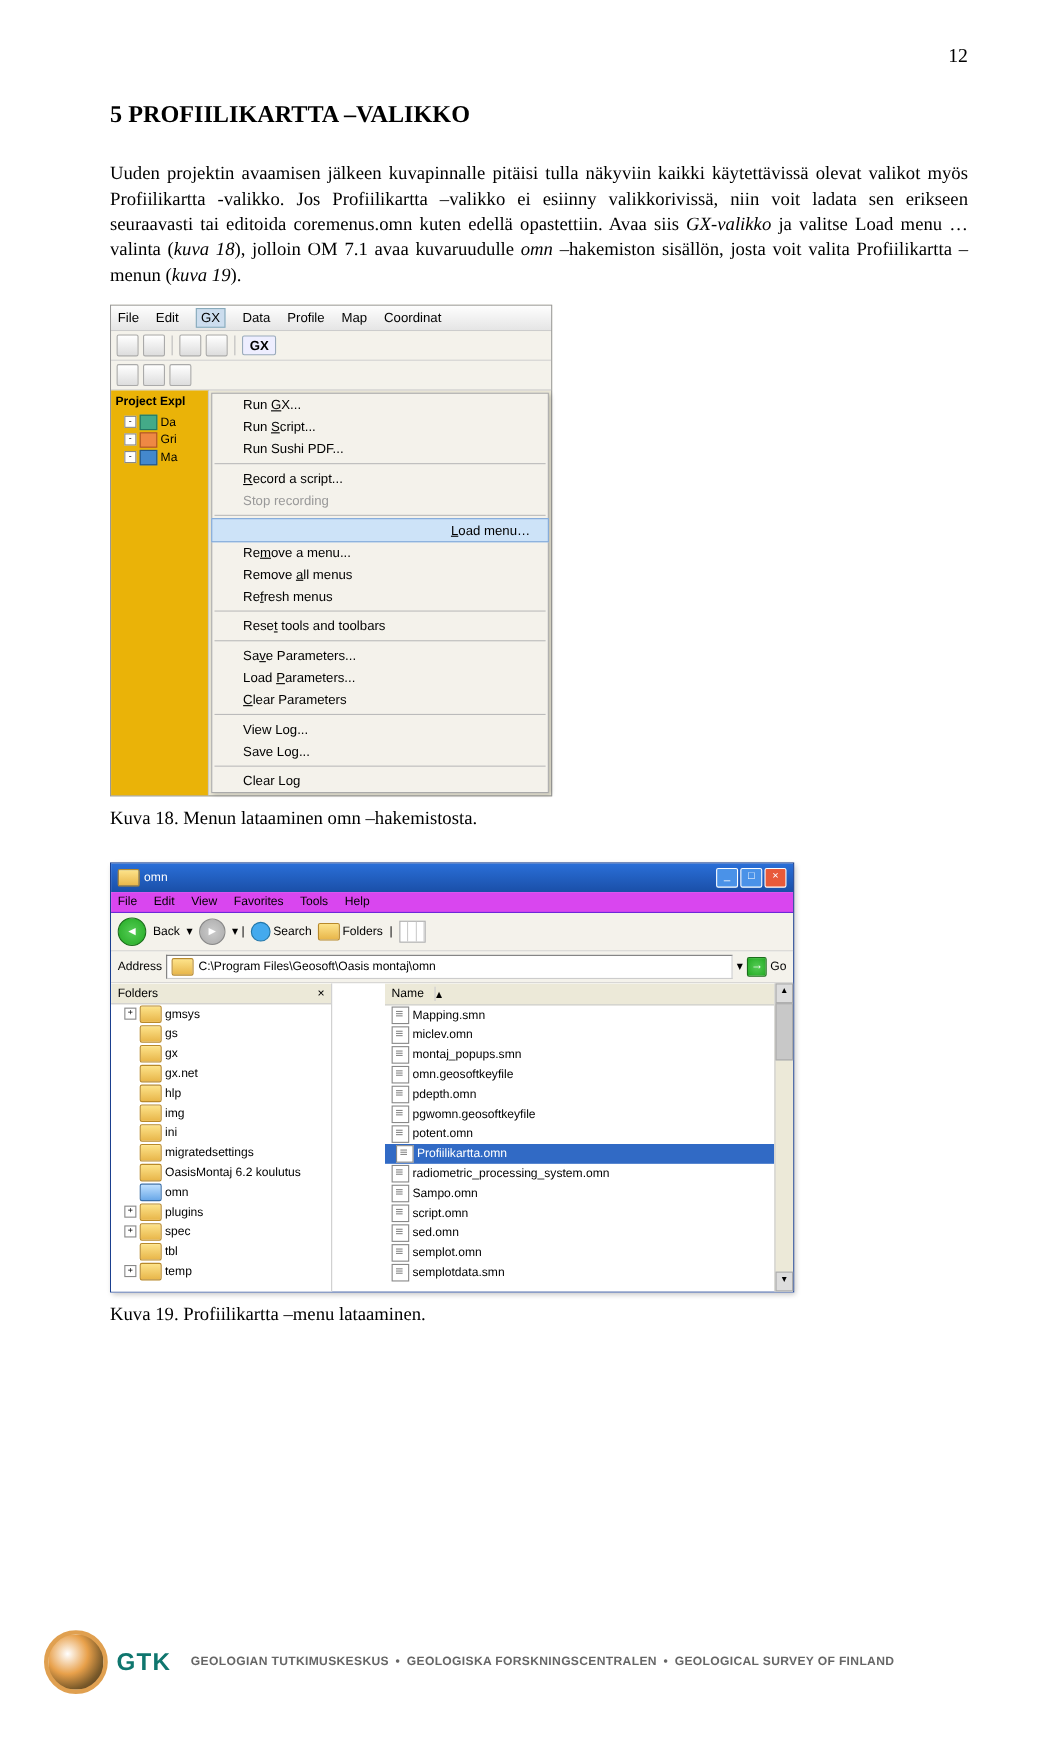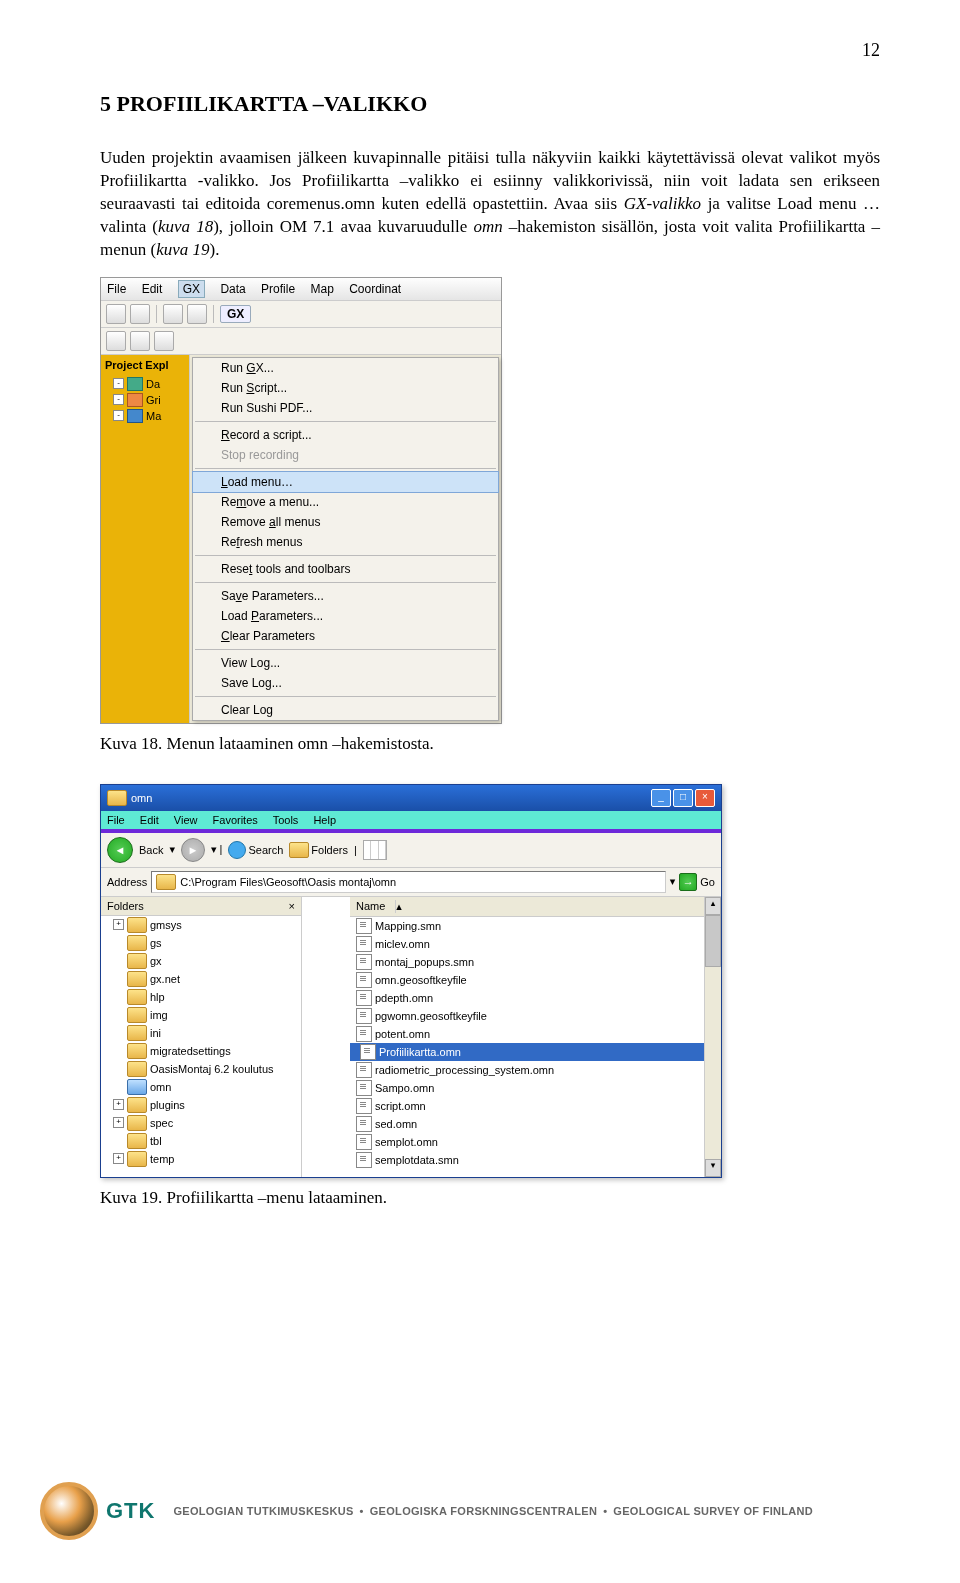--- a/index.html
+++ b/index.html
@@ -96,20 +96,21 @@
     position: relative;
     cursor: default;
   }
   .dropdown .item .u { text-decoration: underline; }
   .dropdown .item.disabled { color: #999; }
   .dropdown .sep { height:1px; background:#bbb; margin:3px 2px; }
   .dropdown .item.highlight {
     background: #cde3f8;
     border: 1px solid #7fa7d8;
     margin: -1px;
+    text-align: right;
   }
   .dropdown .item.highlight::after {
     content: "…";
   }
   
   .shot2 {
     width: 620px;
     border: 1px solid #1a3f8f;
     font-family: Tahoma, Arial, sans-serif;
     font-size: 11px;
@@ -120,21 +121,21 @@
     background: linear-gradient(#2a6fd8,#1a4fa8);
     color: #fff;
     padding: 4px 6px;
     display: flex;
     justify-content: space-between;
     align-items: center;
   }
   .titlebar-buttons { display:flex; gap:2px; }
   .tbbtn { width:18px; height:16px; background:#4a92e8; border:1px solid #fff; border-radius:2px; font-size:10px; text-align:center; line-height:14px; color:#fff; }
   .tbbtn.close { background:#e85a3a; }
-  .menubar2 { background:#5eead4; padding:3px 6px; border-bottom:4px solid #6d28d9; }
+  .menubar2 { background:#d946ef; padding:3px 6px; border-bottom:1px solid #6d28d9; }
   .menubar2 span { margin-right:12px; }
   .navbar {
     background:#f4f2eb; padding:4px 6px; border-bottom:1px solid #ccc;
     display:flex; align-items:center; gap:6px;
   }
   .nav-back { width:24px; height:24px; background:radial-gradient(#5c5,#2a2); border-radius:50%; border:1px solid #1a6e1a; display:flex; align-items:center; justify-content:center; color:#fff; }
   .nav-fwd { width:22px; height:22px; background:radial-gradient(#ccc,#aaa); border-radius:50%; border:1px solid #888; display:flex; align-items:center; justify-content:center; color:#fff; }
   .nav-search { display:flex; align-items:center; gap:2px; }
   .nav-search .ico { width:16px; height:16px; background:#4ae; border-radius:50%; border:1px solid #27a; }
   .nav-folders { display:flex; align-items:center; gap:2px; }

